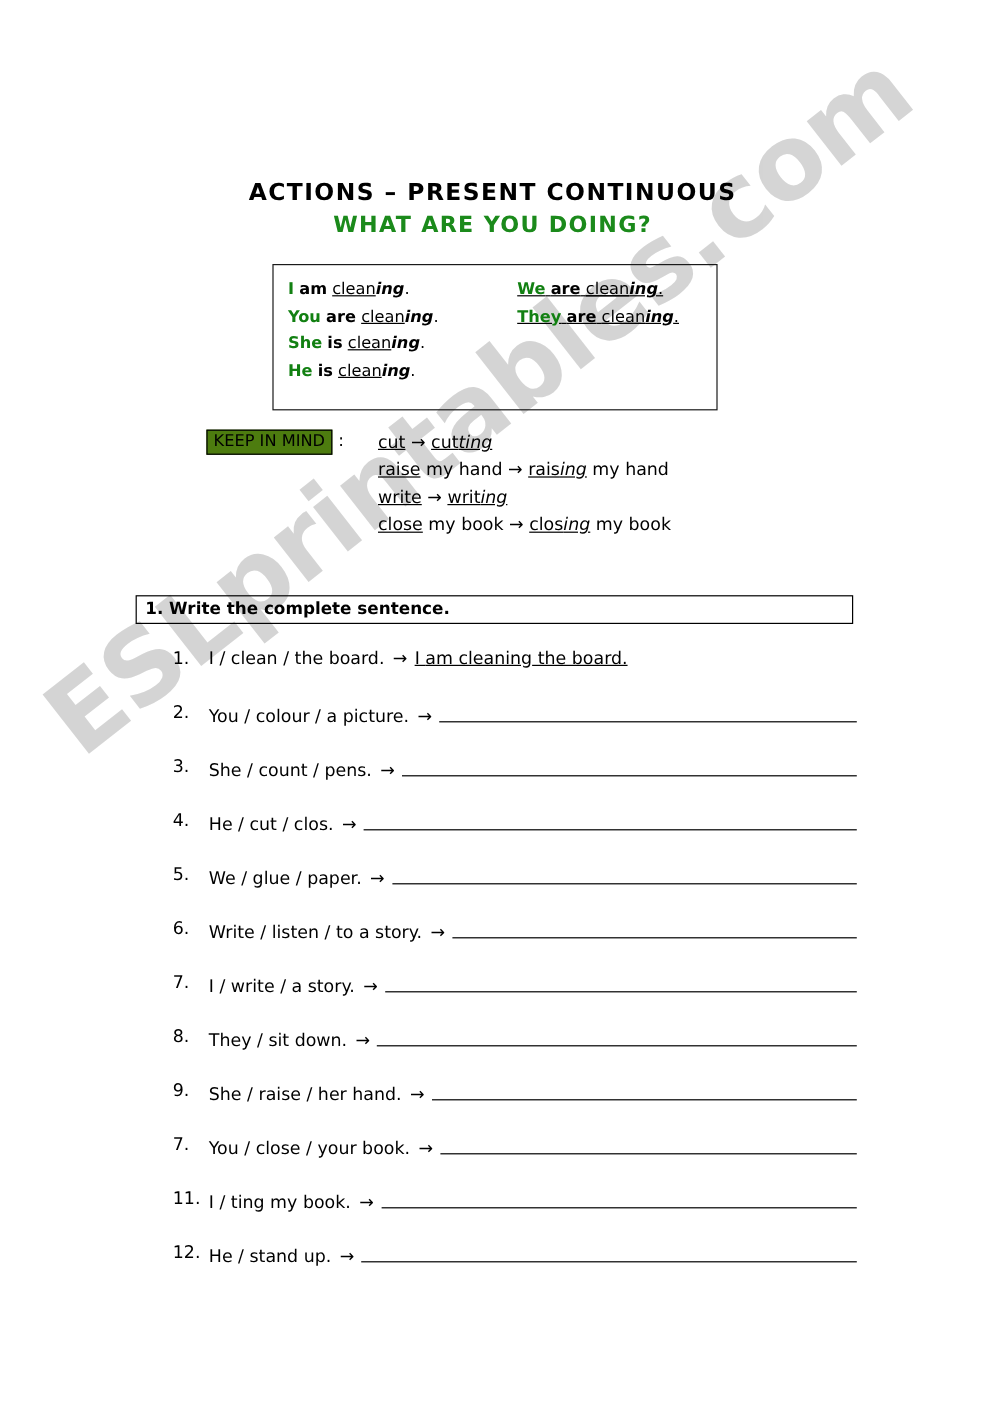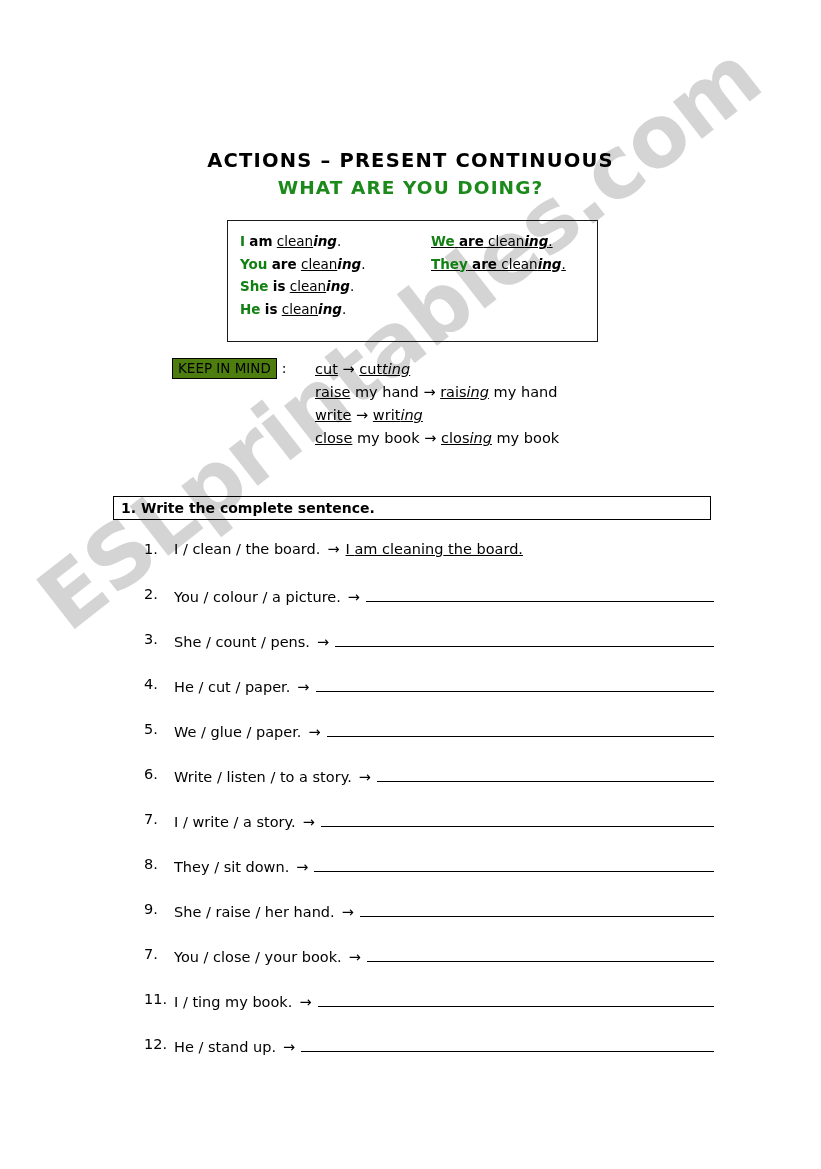--- a/index.html
+++ b/index.html
@@ -332,21 +332,21 @@
       <span class="ex-body">
         <span class="ex-prompt">She / count / pens.</span>
         <span class="ex-arrow">→</span>
         <span class="ex-blank"></span>
       </span>
     </div>
 
     <div class="ex-row">
       <span class="ex-num">4.</span>
       <span class="ex-body">
-        <span class="ex-prompt">He / cut / paper.</span>
+        <span class="ex-prompt">He / cut / clos.</span>
         <span class="ex-arrow">→</span>
         <span class="ex-blank"></span>
       </span>
     </div>
 
     <div class="ex-row">
       <span class="ex-num">5.</span>
       <span class="ex-body">
         <span class="ex-prompt">We / glue / paper.</span>
         <span class="ex-arrow">→</span>

